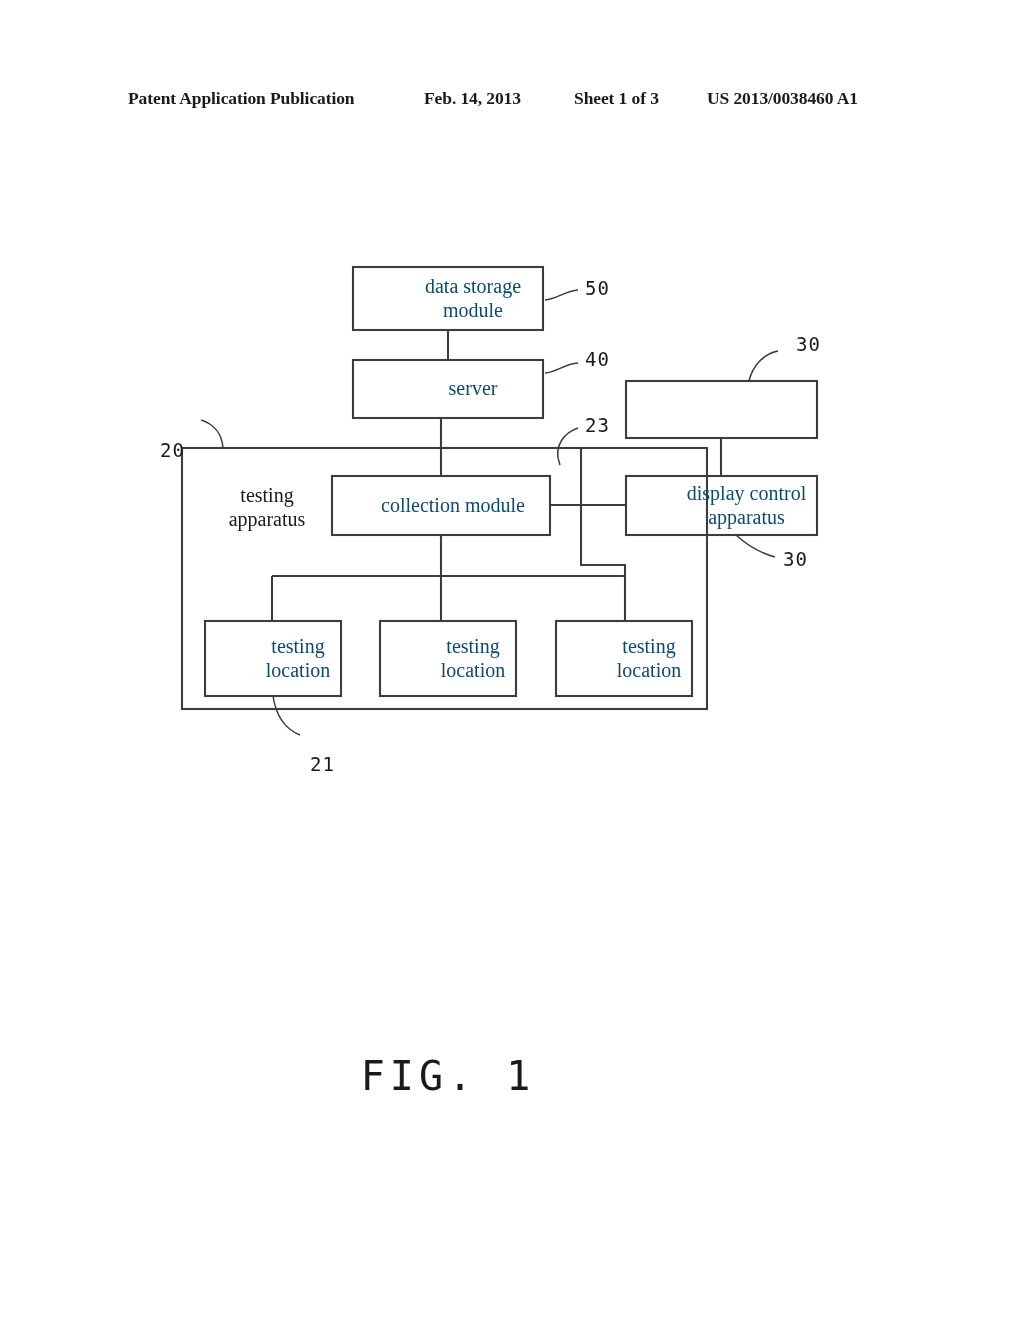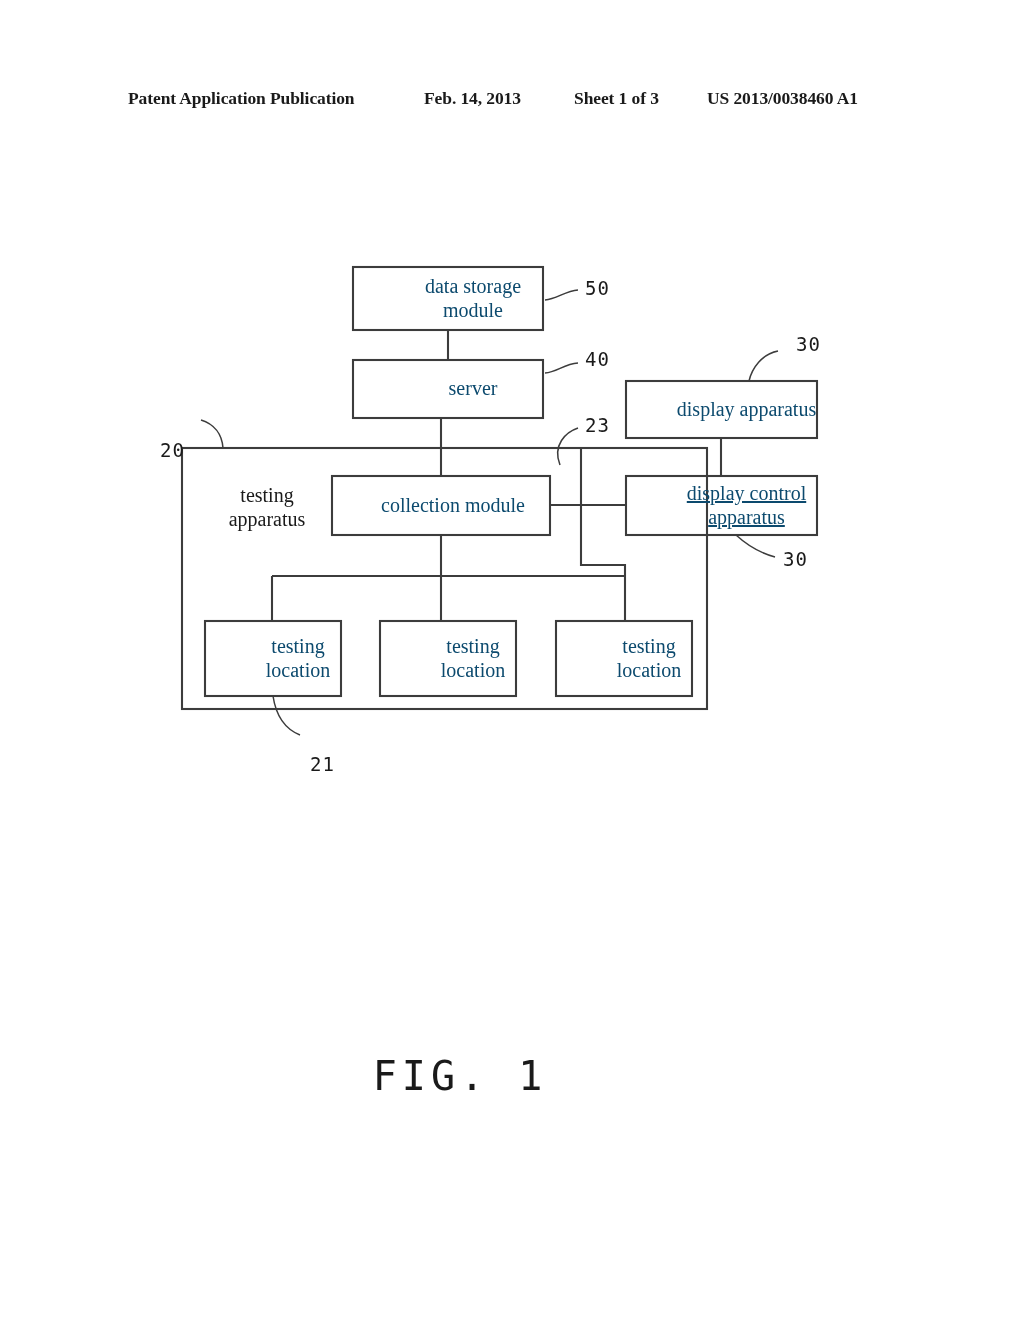--- a/index.html
+++ b/index.html
@@ -92,21 +92,20 @@
   #fig-caption {
     position: absolute;
     left: 0;
     top: 1053px;
     width: 896px;
     text-align: center;
     font-family: "DejaVu Sans Mono", "Liberation Mono", monospace;
     font-size: 40px;
     letter-spacing: 5px;
     color: #1a1a1a;
-    margin-left: 12px;
   }
 </style>
 </head>
 <body>
 
 <div id="page-header">
   <span class="h-pub">Patent Application Publication</span>
   <span class="h-date">Feb. 14, 2013</span>
   <span class="h-sheet">Sheet 1 of 3</span>
   <span class="h-patno">US 2013/0038460 A1</span>
@@ -155,23 +154,22 @@
         <path d="M273 696 C 276 716 285 729 300 735"></path>
       </g>
     </g>
   </svg>
 
   <div class="boxlabel" style="left:353px; top:267px; width:190px; height:63px;">data storage
 module</div>
 
   <div class="boxlabel" style="left:353px; top:360px; width:190px; height:58px;border-radius:8px;">server</div>
 
-  <div class="boxlabel" style="left:626px; top:381px; width:191px; height:57px;">display apparatus</div>
 
-  <div class="boxlabel" style="left:626px; top:476px; width:191px; height:59px;text-decoration:underline;">display control
+  <div class="boxlabel" style="left:626px; top:476px; width:191px; height:59px;">display control
 apparatus</div>
 
   <div class="boxlabel" style="left:332px; top:476px; width:192px; height:59px;">collection module</div>
 
   <div class="boxlabel" style="left:205px; top:621px; width:136px; height:75px;">testing
 location</div>
 
   <div class="boxlabel" style="left:380px; top:621px; width:136px; height:75px;">testing
 location</div>
 

